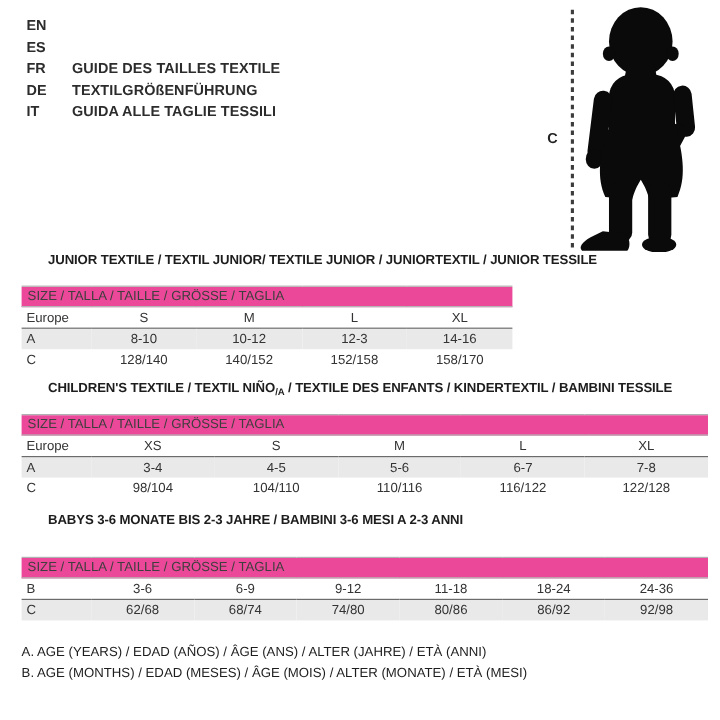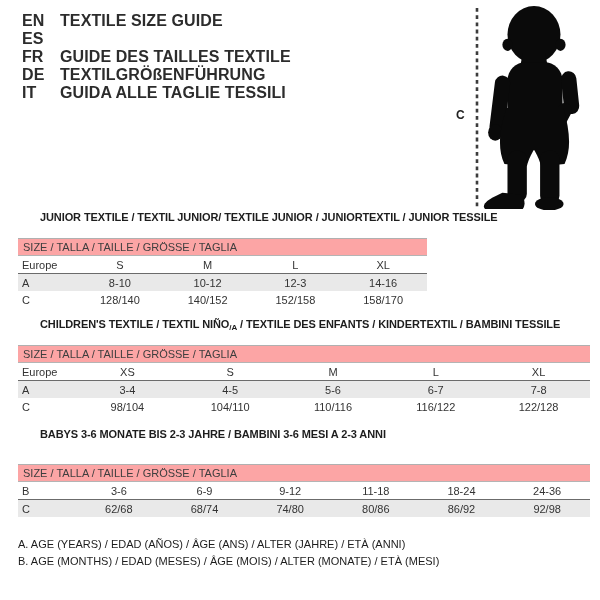--- a/index.html
+++ b/index.html
@@ -3,56 +3,55 @@
 <meta charset="utf-8">
 <style>
   html,body{margin:0;padding:0;}
   body{
     width:600px;height:600px;position:relative;background:#ffffff;
     font-family:"Liberation Sans",sans-serif;color:#2c2c2c;overflow:hidden;
   }
   .abs{position:absolute;}
 
   
-  .lang-list{left:22px;top:12px;font-size:16px;font-weight:bold;letter-spacing:.1px;}
+  .lang-list{left:22px;top:12px;font-size:12px;font-weight:bold;letter-spacing:.1px;}
   .lang-row{display:flex;line-height:18px;}
   .lang-code{width:38px;}
   .lang-label{white-space:nowrap;}
 
   
   .measure-label{left:456px;top:108px;font-size:12px;font-weight:bold;color:#222;}
 
   
   .sec-title{font-size:11px;font-weight:bold;color:#1d1d1d;white-space:nowrap;letter-spacing:-.1px;margin-left:22px;}
   .sub{font-size:8px;vertical-align:-2px;}
 
   
   table{border-collapse:collapse;table-layout:fixed;font-size:11px;color:#333;}
   td{height:17px;text-align:center;padding:0;vertical-align:middle;white-space:nowrap;}
   td.rowlabel{text-align:left;padding-left:4px;width:58px;}
   tr.band td{
-    background:#fca5a5;color:#3e3e3e;text-align:left;padding-left:5px;
+    background:#ec4899;color:#3e3e3e;text-align:left;padding-left:5px;
     border-top:1px solid #b0b0b0;border-bottom:1px solid #b4b4b4;height:16px;
   }
   tr.hdr td{border-bottom:1px solid #6b6b6b;}
   tr.shaded td{background:#e9e9e9;}
   .tbl-junior{width:409px;}
   .tbl-wide{width:572px;}
 
   
   .footnotes{left:18px;top:536px;font-size:11px;font-weight:normal;line-height:17px;color:#1d1d1d;}
   .footnotes div{white-space:nowrap;}
 </style>
 </head>
 <body>
 
 <div class="abs lang-list">
   <div class="lang-row">
     <span class="lang-code">EN</span>
-    <span class="lang-label">TEXTILE SIZE GUIDE</span>
   </div>
   <div class="lang-row">
     <span class="lang-code">ES</span>
   </div>
   <div class="lang-row">
     <span class="lang-code">FR</span>
     <span class="lang-label">GUIDE DES TAILLES TEXTILE</span>
   </div>
   <div class="lang-row">
     <span class="lang-code">DE</span>

